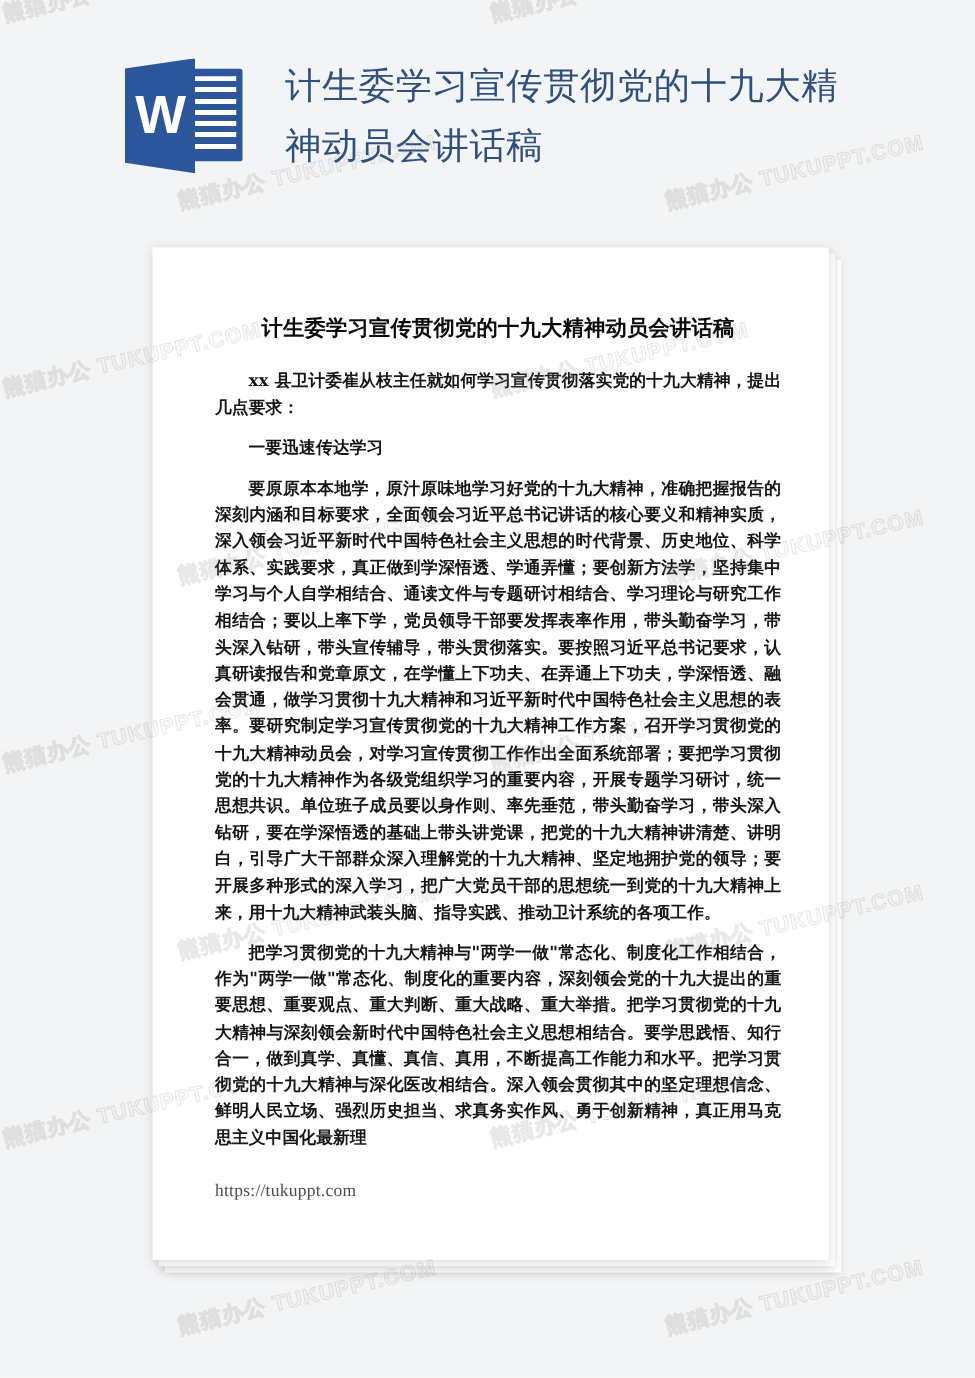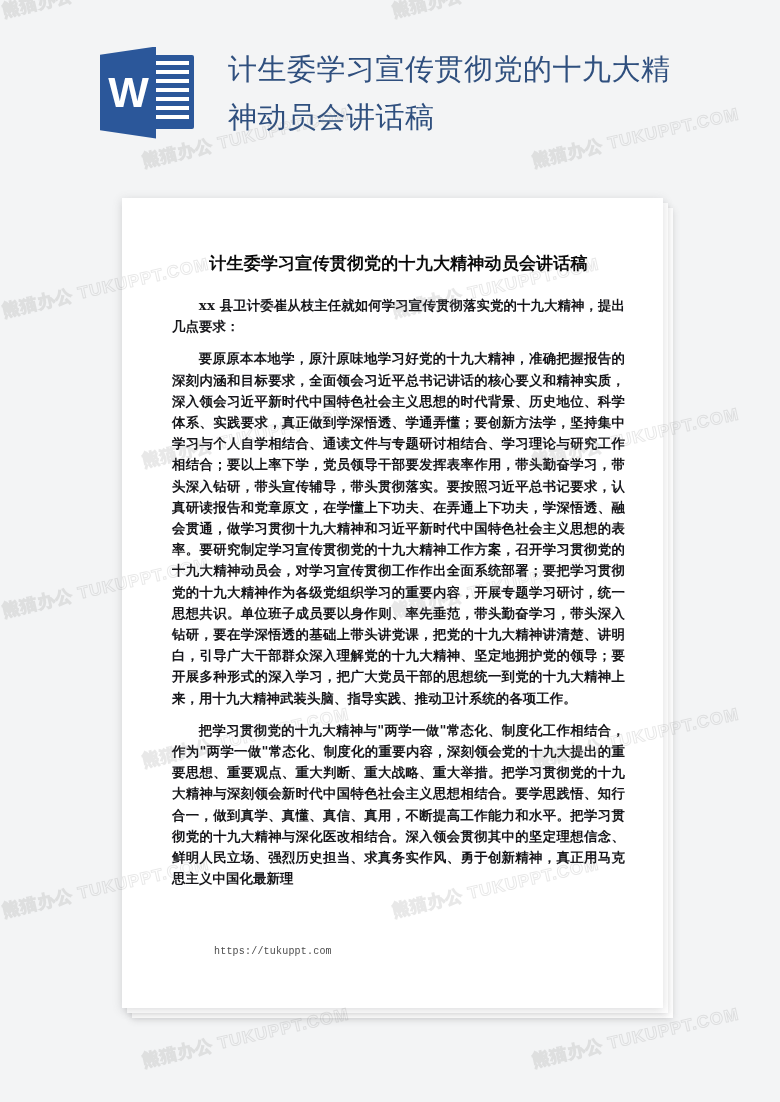--- a/index.html
+++ b/index.html
@@ -186,25 +186,24 @@
     letter-spacing: 0.1px;
   }
   .doc-p.heading {
     text-indent: 2em;
     margin-bottom: 11px;
   }
   .doc-footer {
     position: absolute;
     left: 50px;
     top: 748px;
-    font-family: Liberation Mono, monospace;
-    font-size: 10px;
+    font-family: Liberation Serif, serif;
+    font-size: 14px;
     color: #4d4d4d;
     letter-spacing: 0.2px;
-    margin-left: 42px;
   }
 </style>
 </head>
 <body>
 
 <div class="header">
   <div class="header-inner">
     <div class="word-icon">
       <div class="doc-sheet"></div>
       <div class="doc-lines"></div>
@@ -215,20 +214,21 @@
   </div>
 </div>
 
 <div class="paper-stack">
   <div class="sheet-back2"></div>
   <div class="sheet-back1"></div>
   <div class="sheet-front">
     <div class="doc-body">
       <h1 class="doc-title">计生委学习宣传贯彻党的十九大精神动员会讲话稿</h1>
       <p class="doc-p">xx 县卫计委崔从枝主任就如何学习宣传贯彻落实党的十九大精神，提出几点要求：</p>
+      <p class="doc-p heading">一要迅速传达学习</p>
       <p class="doc-p">要原原本本地学，原汁原味地学习好党的十九大精神，准确把握报告的深刻内涵和目标要求，全面领会习近平总书记讲话的核心要义和精神实质，深入领会习近平新时代中国特色社会主义思想的时代背景、历史地位、科学体系、实践要求，真正做到学深悟透、学通弄懂；要创新方法学，坚持集中学习与个人自学相结合、通读文件与专题研讨相结合、学习理论与研究工作相结合；要以上率下学，党员领导干部要发挥表率作用，带头勤奋学习，带头深入钻研，带头宣传辅导，带头贯彻落实。要按照习近平总书记要求，认真研读报告和党章原文，在学懂上下功夫、在弄通上下功夫，学深悟透、融会贯通，做学习贯彻十九大精神和习近平新时代中国特色社会主义思想的表率。要研究制定学习宣传贯彻党的十九大精神工作方案，召开学习贯彻党的十九大精神动员会，对学习宣传贯彻工作作出全面系统部署；要把学习贯彻党的十九大精神作为各级党组织学习的重要内容，开展专题学习研讨，统一思想共识。单位班子成员要以身作则、率先垂范，带头勤奋学习，带头深入钻研，要在学深悟透的基础上带头讲党课，把党的十九大精神讲清楚、讲明白，引导广大干部群众深入理解党的十九大精神、坚定地拥护党的领导；要开展多种形式的深入学习，把广大党员干部的思想统一到党的十九大精神上来，用十九大精神武装头脑、指导实践、推动卫计系统的各项工作。</p>
       <p class="doc-p">把学习贯彻党的十九大精神与"两学一做"常态化、制度化工作相结合，作为"两学一做"常态化、制度化的重要内容，深刻领会党的十九大提出的重要思想、重要观点、重大判断、重大战略、重大举措。把学习贯彻党的十九大精神与深刻领会新时代中国特色社会主义思想相结合。要学思践悟、知行合一，做到真学、真懂、真信、真用，不断提高工作能力和水平。把学习贯彻党的十九大精神与深化医改相结合。深入领会贯彻其中的坚定理想信念、鲜明人民立场、强烈历史担当、求真务实作风、勇于创新精神，真正用马克思主义中国化最新理</p>
     </div>
     <div class="doc-footer">https://tukuppt.com</div>
   </div>
 </div>
 
 <div class="watermark-layer">
     <div class="wm" style="left: 0px; top: 0px;">熊猫办公 TUKUPPT.COM</div>
     <div class="wm" style="left: 390px; top: 0px;">熊猫办公 TUKUPPT.COM</div>

